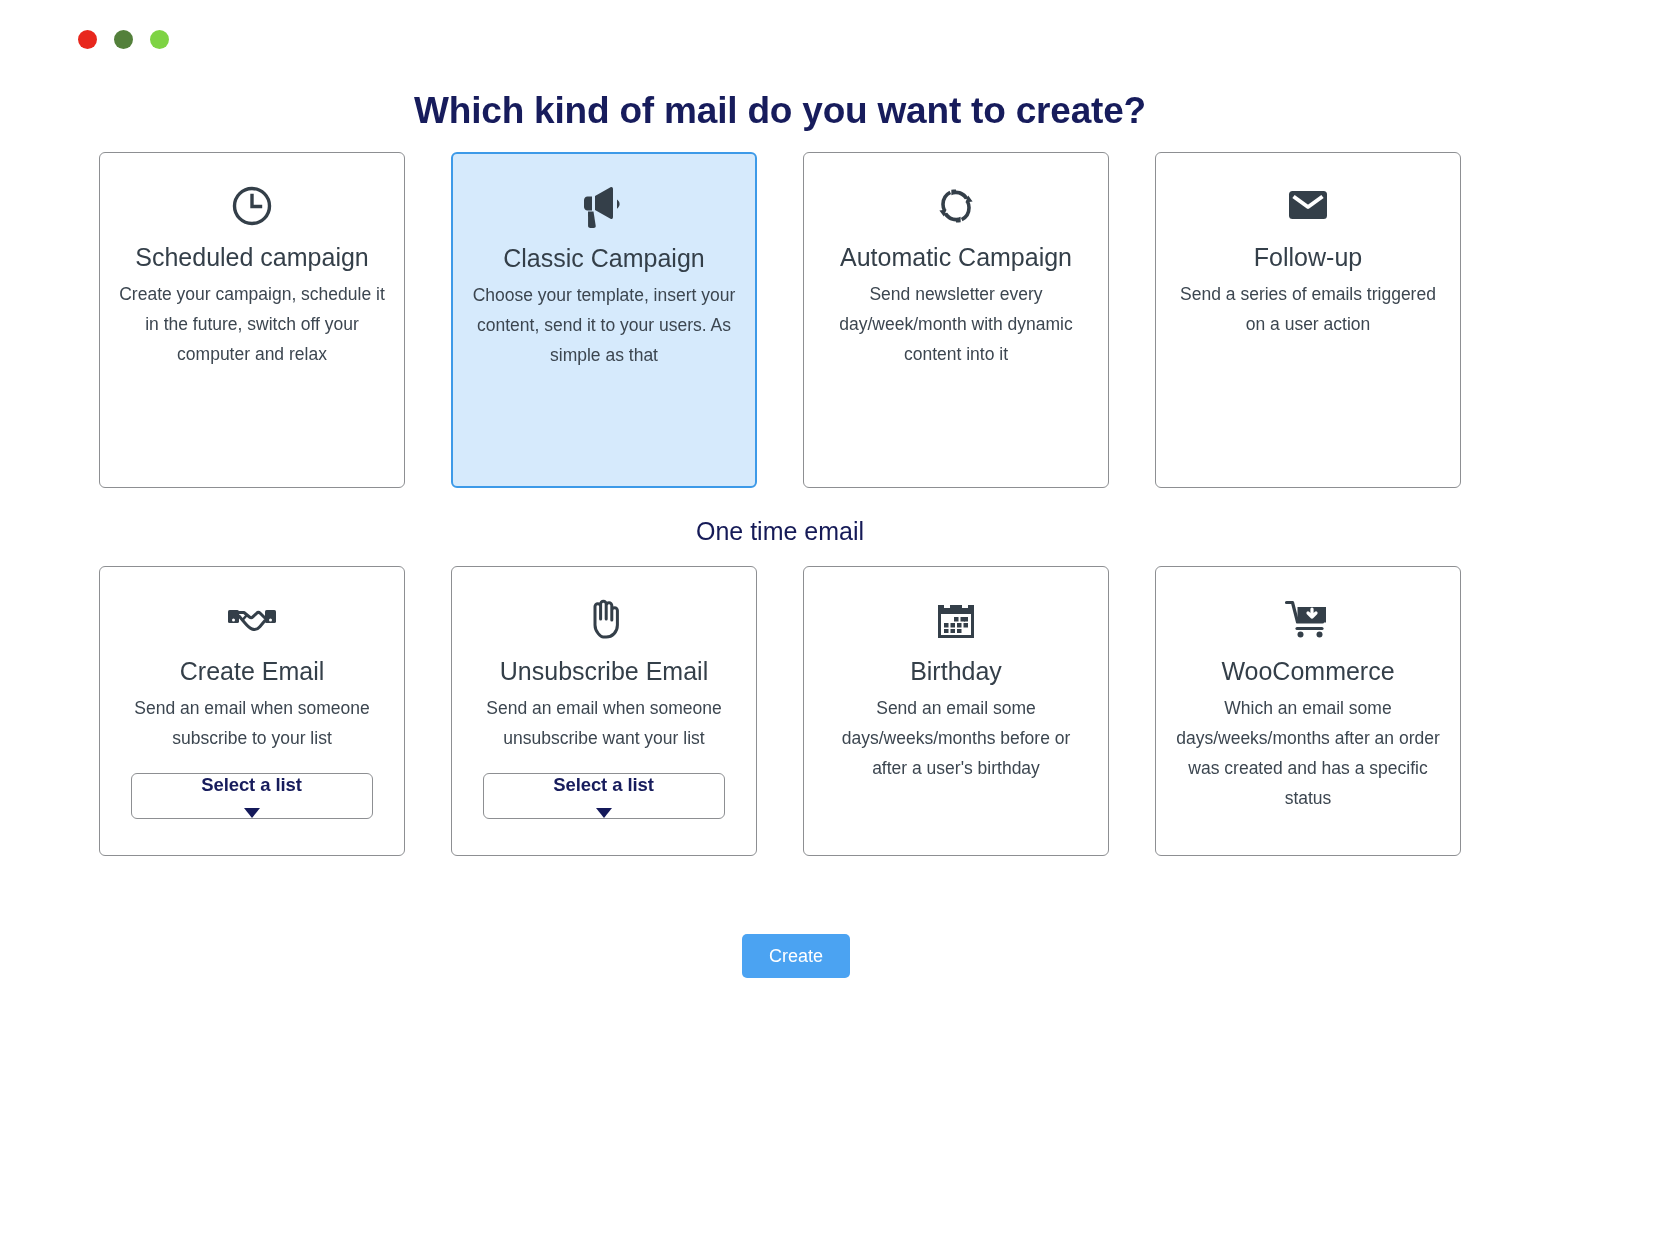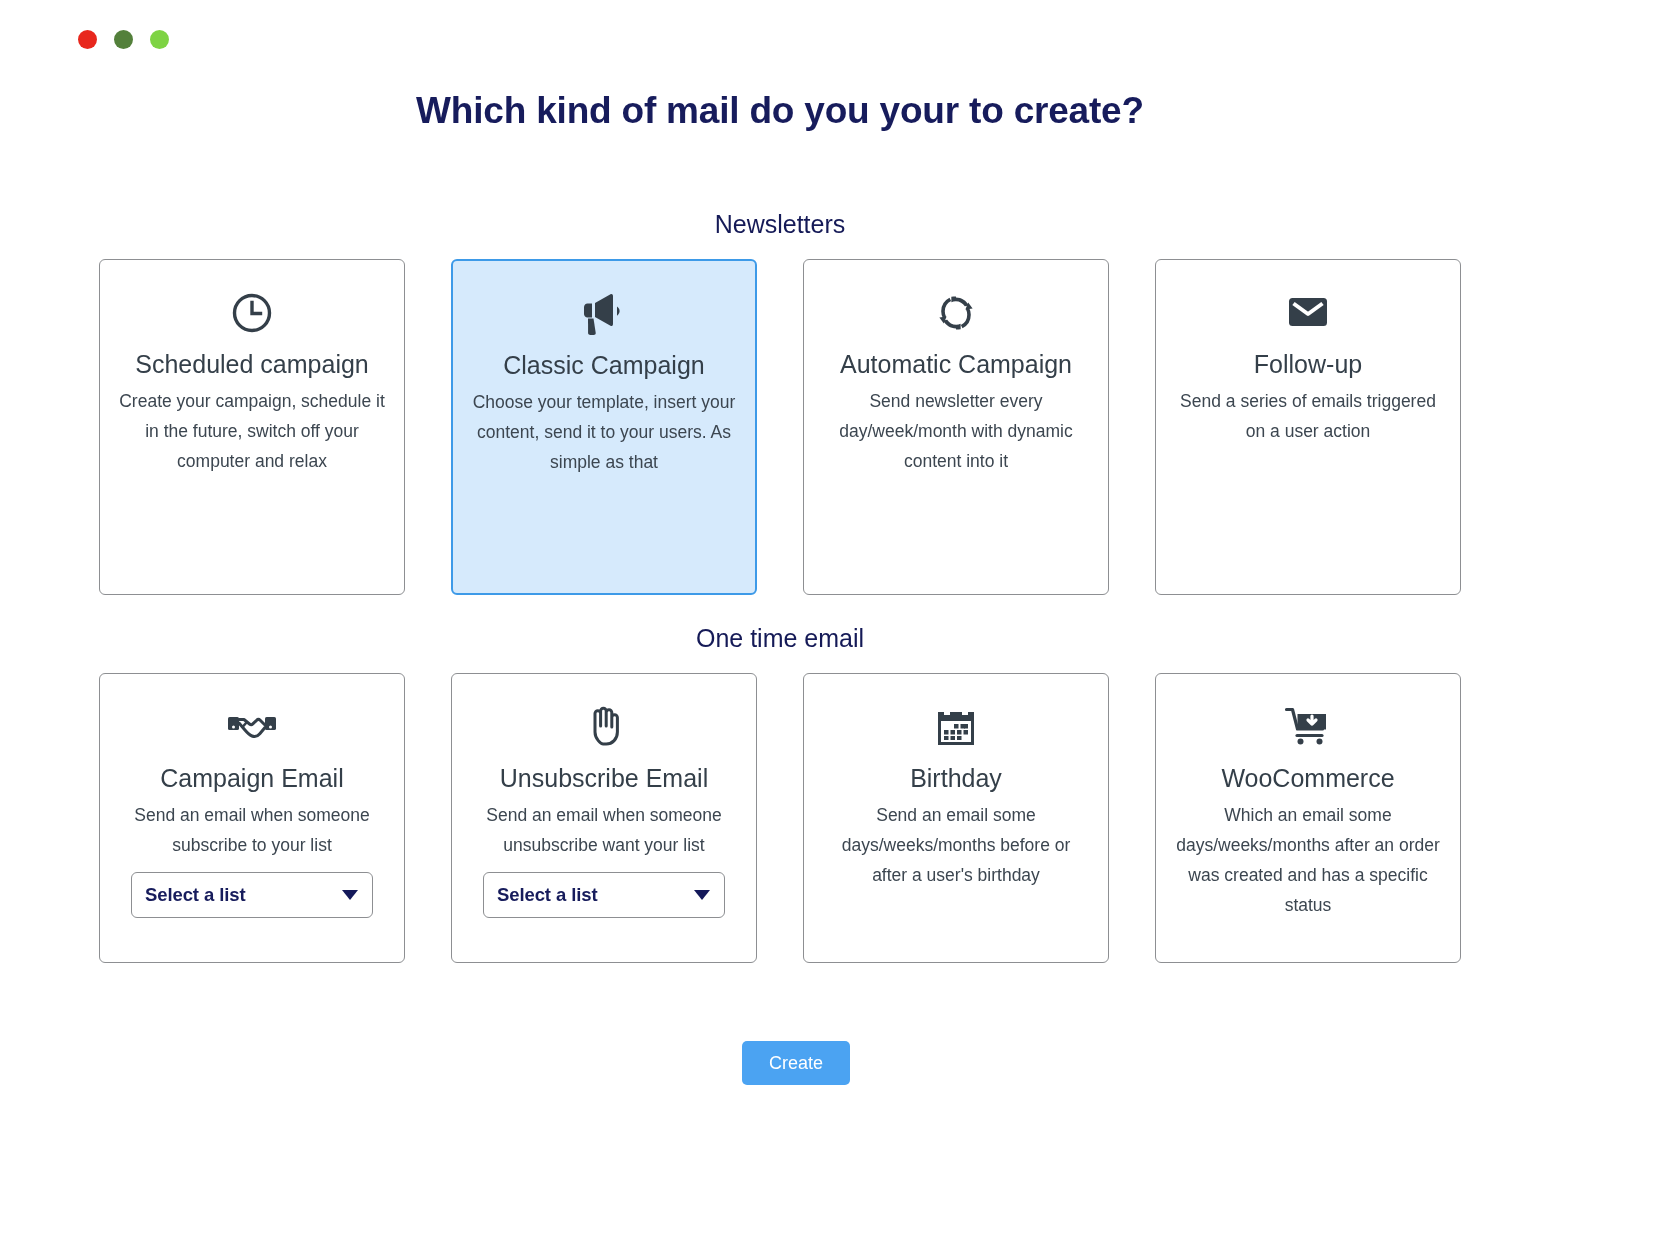--- a/index.html
+++ b/index.html
@@ -109,31 +109,32 @@
   }
 
   .card-desc {
     font-size: 17.5px;
     color: #3c4650;
     line-height: 1.72;
   }
 
   
   .select-wrap {
-    margin: 12px auto 0 auto;
+    margin: 20px auto 0 auto;
     width: 242px;
     height: 46px;
     border: 1.6px solid #8d8f92;
     border-radius: 6px;
     display: flex;
     align-items: center;
     justify-content: space-between;
     padding: 0 14px 0 13px;
     background: #ffffff;
     cursor: pointer;
+    flex-direction: column;
   }
   .select-label {
     font-size: 18.5px;
     color: #171c5c;
     font-weight: bold;
     letter-spacing: -0.1px;
   }
   .caret {
     width: 0; height: 0;
     border-left: 8.5px solid transparent;
@@ -168,23 +169,22 @@
   <div class="titlebar">
     <div class="dots">
       <span class="dot red"></span>
       <span class="dot yellow"></span>
       <span class="dot green"></span>
     </div>
   </div>
 
   <div class="panel">
 
-    <h1 class="page-title">Which kind of mail do you your to create?</h1>
-
-    <h2 id="newsletters-heading" class="section-heading">Newsletters</h2>
+    <h1 class="page-title">Which kind of mail do you want to create?</h1>
+
 
     <div class="card-row">
 
       <div class="card row1">
         <div class="card-icon">
           <svg width="44" height="44" viewBox="0 0 44 44" aria-hidden="true">
             <circle cx="22" cy="22" r="17.5" fill="none" stroke="#343f49" stroke-width="3.4"></circle>
             <path d="M22 11.5V22.5h8.5" fill="none" stroke="#343f49" stroke-width="3.4" stroke-linecap="square"></path>
           </svg>
         </div>
@@ -242,21 +242,21 @@
           <svg width="52" height="34" viewBox="0 0 52 34" aria-hidden="true">
             <rect x="2" y="7" width="11" height="13" rx="1.6" fill="#343f49"></rect>
             <circle cx="7.5" cy="17" r="1.5" fill="#ffffff"></circle>
             <rect x="39" y="7" width="11" height="13" rx="1.6" fill="#343f49"></rect>
             <circle cx="44.5" cy="17" r="1.5" fill="#ffffff"></circle>
             <path fill="none" stroke="#343f49" stroke-width="3" stroke-linejoin="round" stroke-linecap="round" d="M13 9.5h5l5.5 4.5c1 .8 2.4.8 3.3-.1l3.8-3.6c1-1 2.6-1 3.6 0l4.8 4.7"></path>
             <path fill="none" stroke="#343f49" stroke-width="3" stroke-linejoin="round" stroke-linecap="round" d="M13 13l5.5 6.5c2.5 3 5 5.5 7.5 6.5 2.8 1.1 6-.1 7.8-2.2l5.2-6.3"></path>
             <path fill="none" stroke="#343f49" stroke-width="2.6" stroke-linecap="round" d="M20.5 12.5l-4 4.5"></path>
           </svg>
         </div>
-        <div class="card-title">Campaign Email</div>
+        <div class="card-title">Create Email</div>
         <div class="card-desc">Send an email when someone subscribe to your list</div>
         <div class="select-wrap">
           <span class="select-label">Select a list</span>
           <span class="caret"></span>
         </div>
       </div>
 
       <div class="card row2">
         <div class="card-icon">
           <svg width="40" height="46" viewBox="0 0 40 46" aria-hidden="true">

